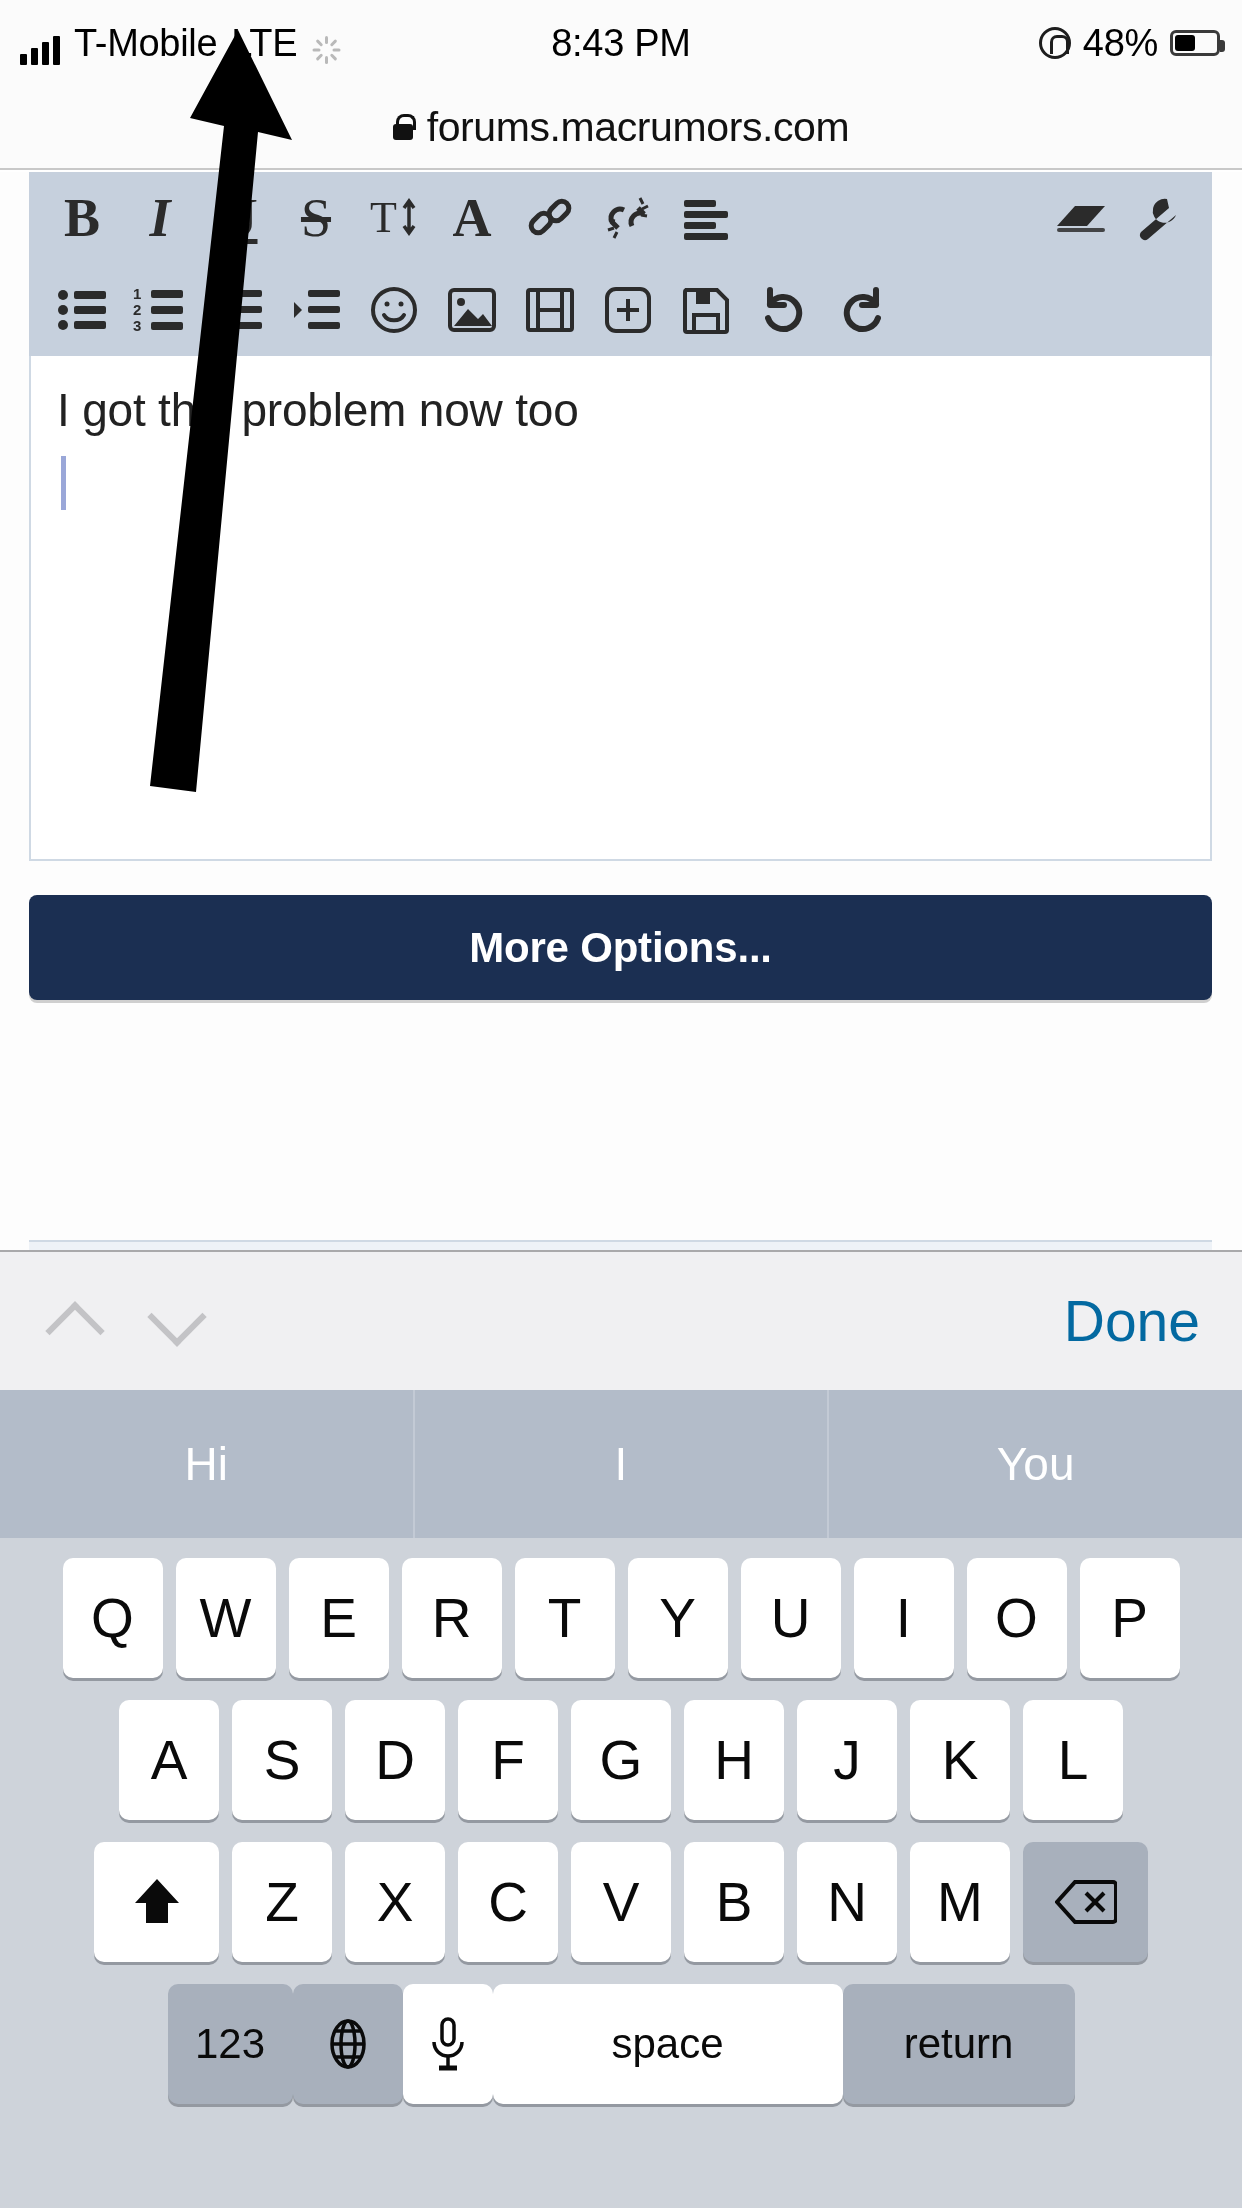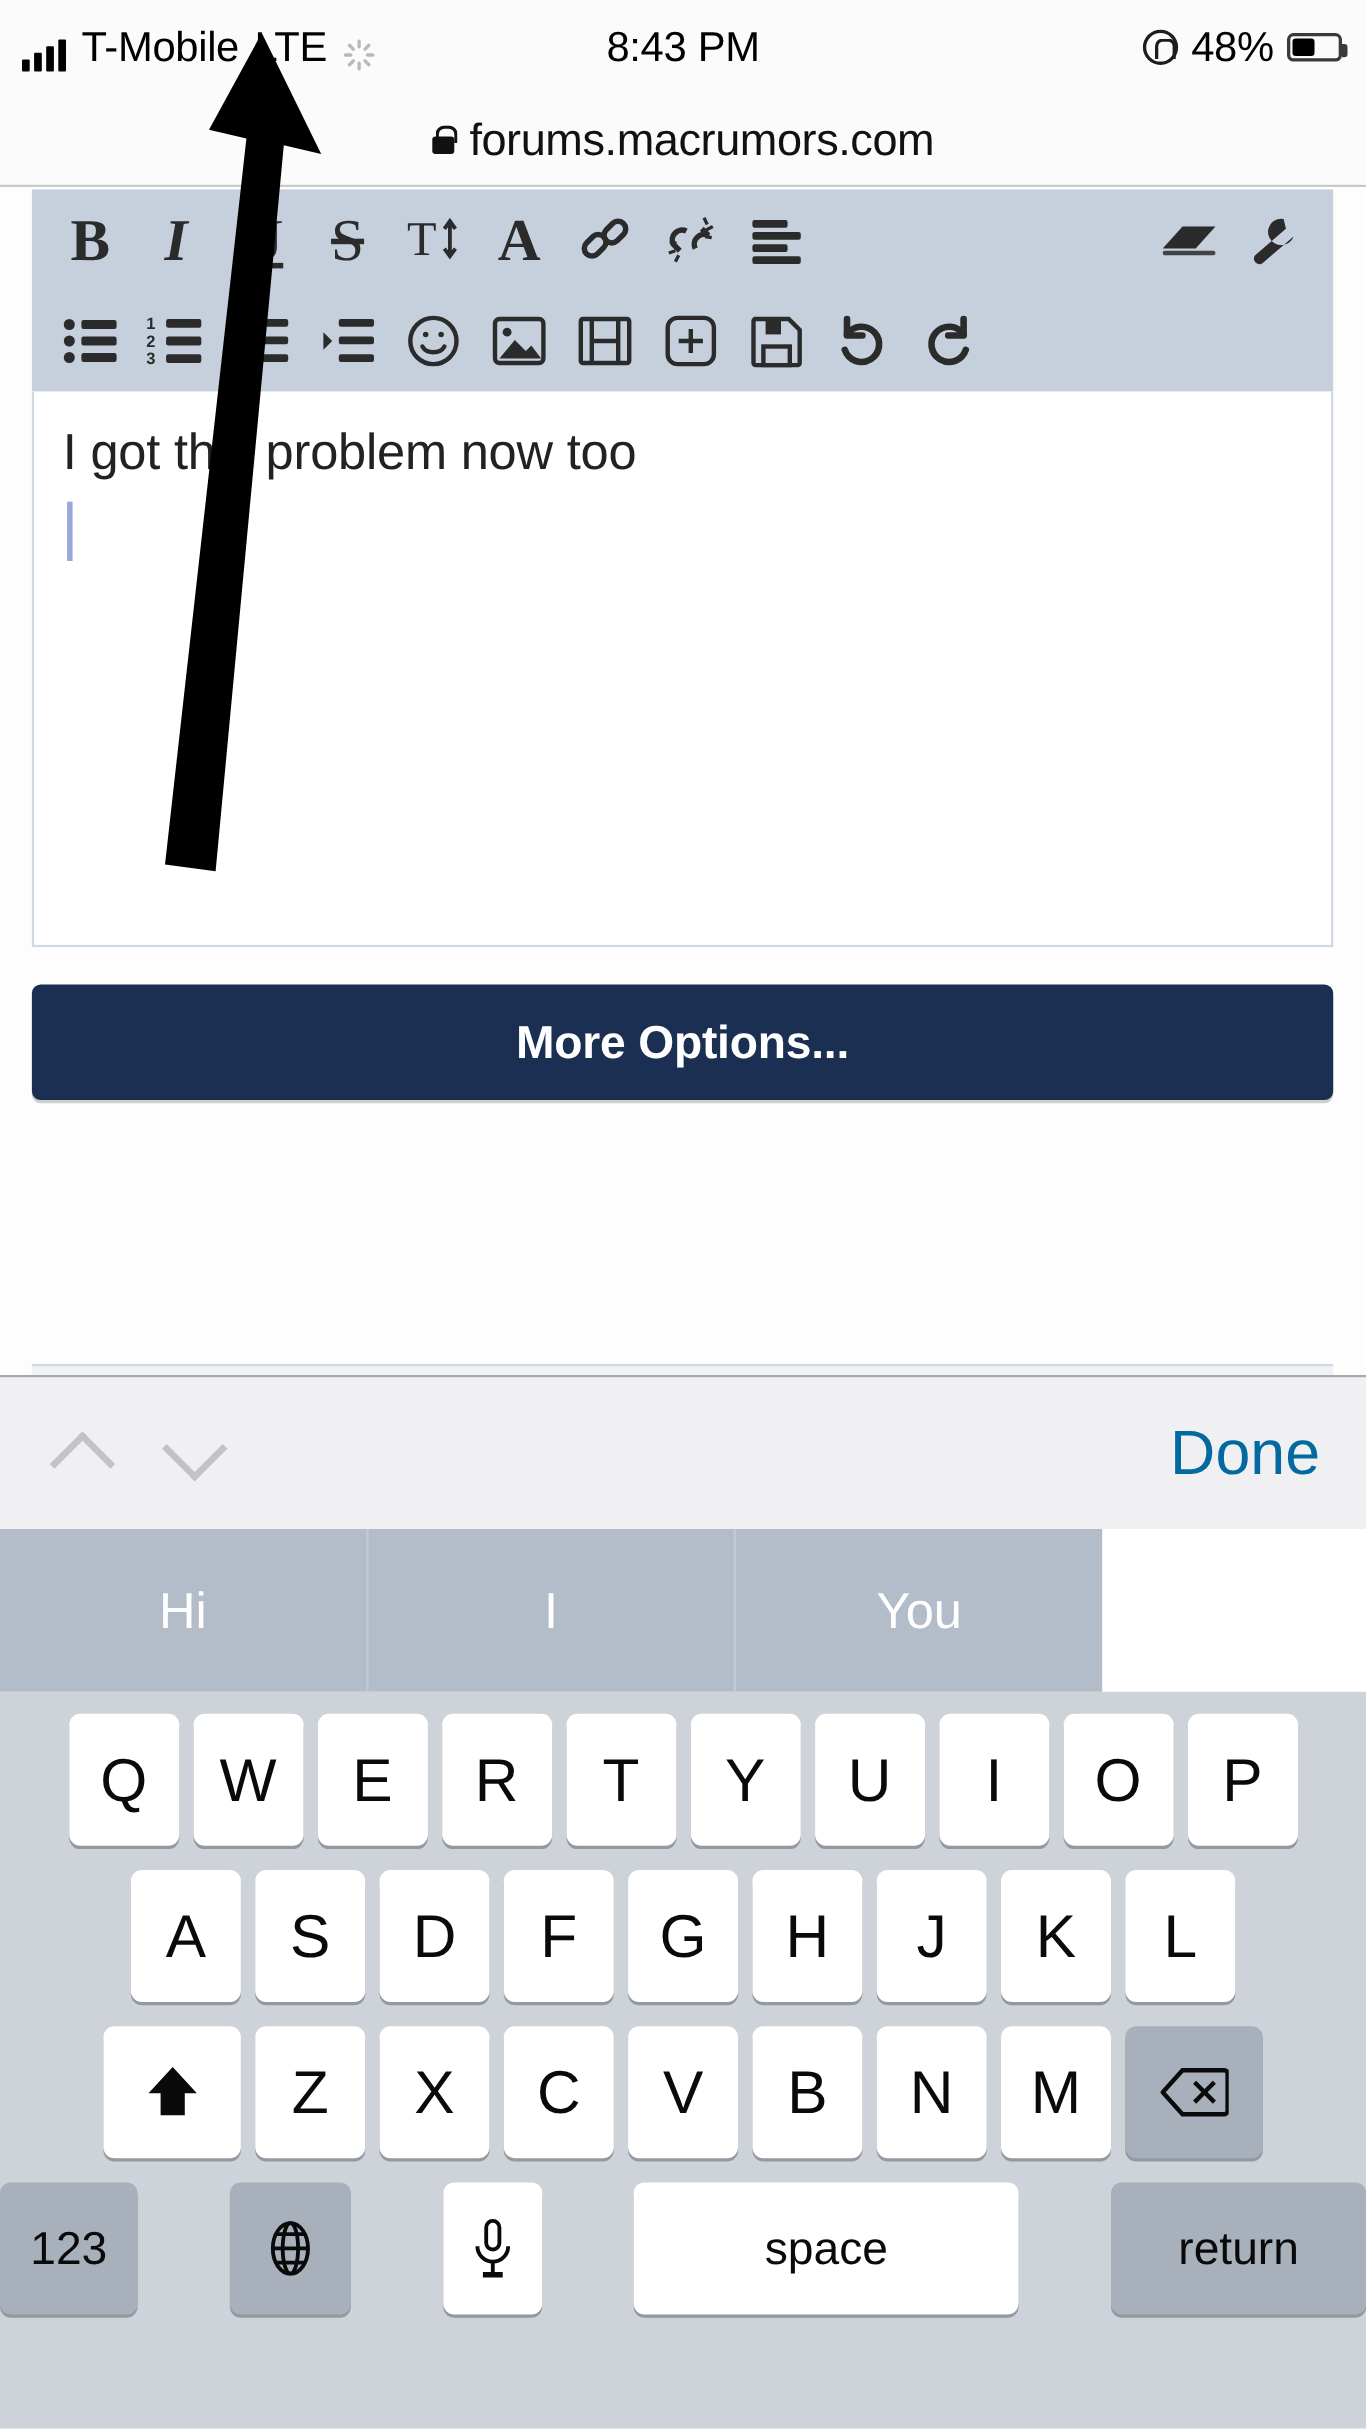--- a/index.html
+++ b/index.html
@@ -115,39 +115,39 @@
     border-left:6px solid #c3c3c6; border-top:6px solid #c3c3c6;
   }
   .chev.up::before{ transform:rotate(45deg); }
   .chev.down::before{ transform:rotate(225deg); top:18px; }
   .acc-left{ position:absolute; left:30px; display:flex; gap:16px; }
   .done{
     position:absolute; right:42px; font-size:57px; color:#0369a1; font-weight:500;
   }
 
   .predictive{
-    position:absolute; top:1390px; left:0; width:1002px; height:148px;
+    position:absolute; top:1390px; left:0; width:1242px; height:148px;
     background:#b3bcc9; display:flex;
   }
   .pred{
     flex:1 1 0; display:flex; align-items:center; justify-content:center;
     color:#ffffff; font-size:46px;
   }
   .pred + .pred{ border-left:2px solid #c3cad5; }
 
   .keyboard{
     position:absolute; top:1538px; left:0; width:1242px; height:670px;
     background:#ced3da;
     padding-top:20px;
   }
   .krow{ display:flex; justify-content:center; align-items:center; margin-bottom:22px; }
   .krow.r1{ gap:13px; }
   .krow.r2{ gap:13px; }
   .krow.r3{ gap:13px; }
-  .krow.r4{ margin-bottom:0;justify-content:space-between; }
+  .krow.r4{ margin-bottom:0; }
   .key{
     background:#ffffff; border-radius:10px;
     width:100px; height:120px;
     display:flex; align-items:center; justify-content:center;
     font-size:55px; color:#0a0a0a;
     box-shadow:0 3px 0 rgba(100,105,115,0.55);
   }
   .key.dark{ background:#a8b0bc; }
   .key.shift{ width:125px; }
   .key.back{ width:125px; }

